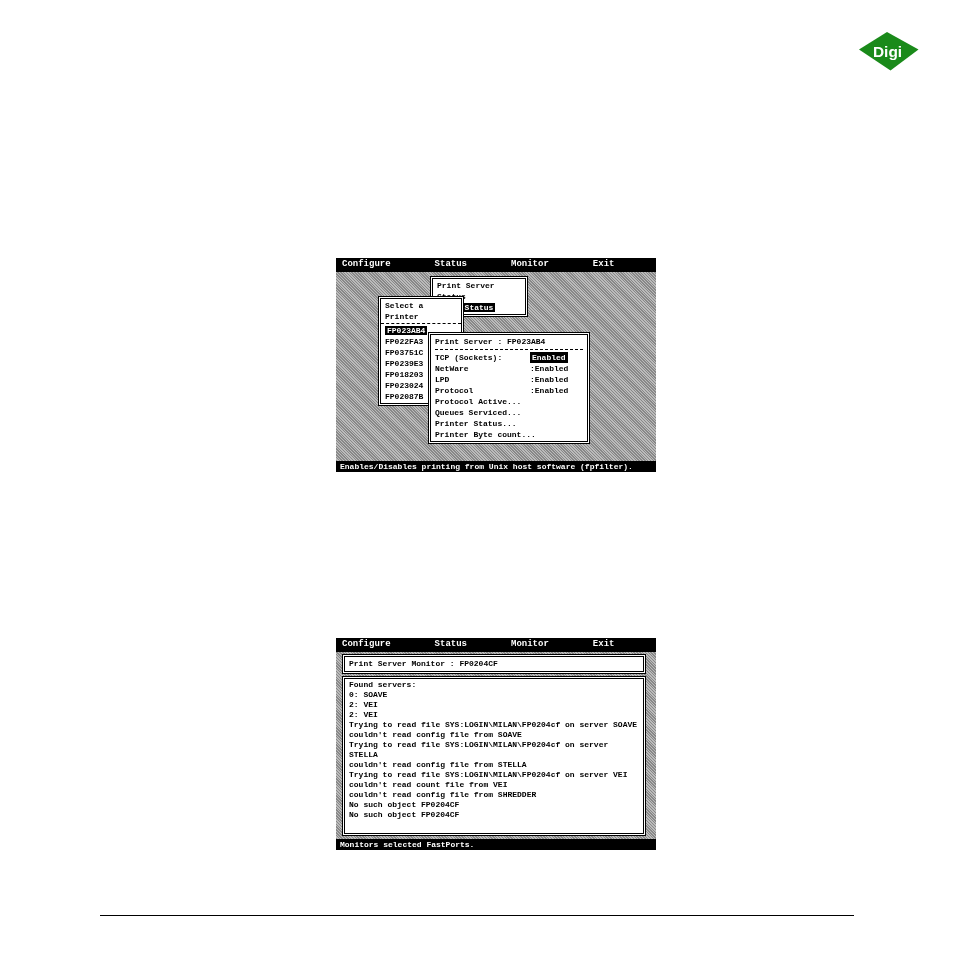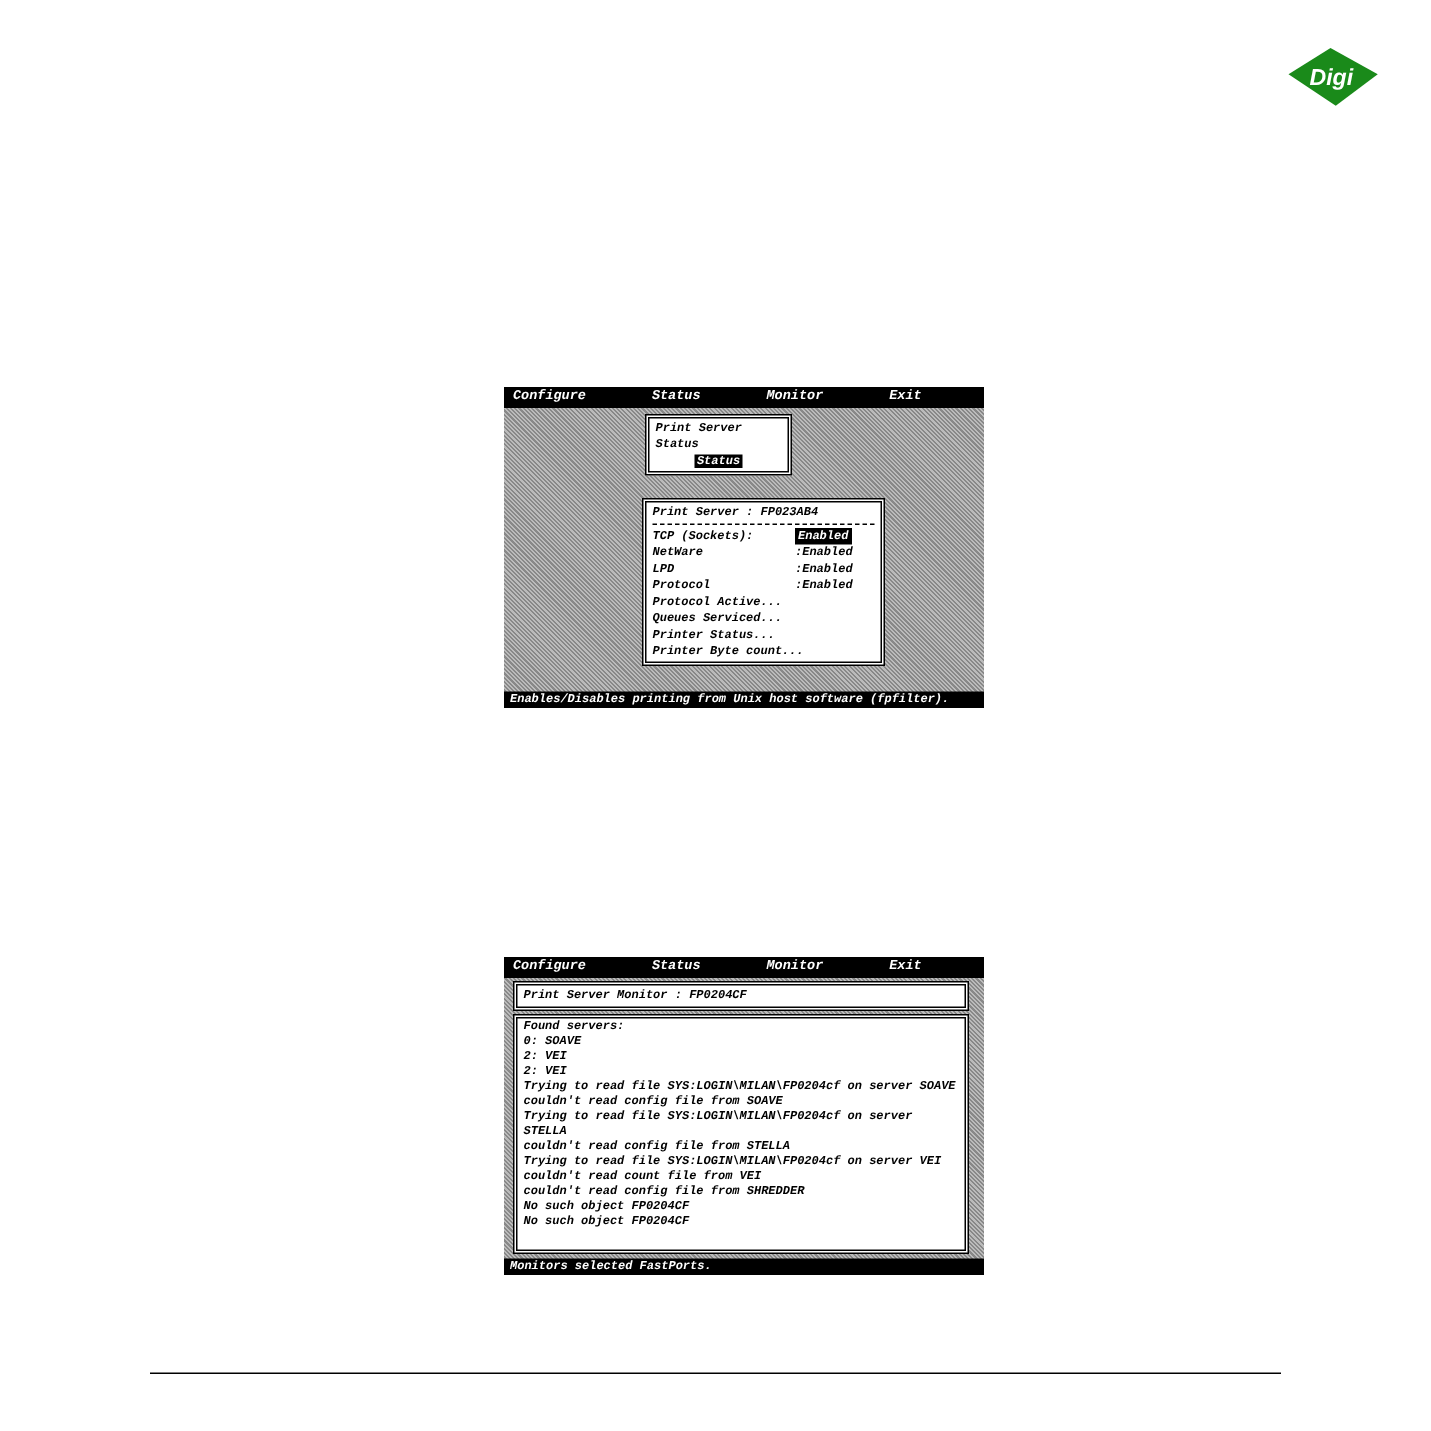--- a/index.html
+++ b/index.html
@@ -1,16 +1,16 @@
 <!DOCTYPE html>
 <html><head>
 <meta charset="utf-8">
 <style>
   html,body{margin:0;padding:0;background:#fff;width:954px;height:954px;font-family:"Courier New",monospace;font-size:10px;font-weight:bold;overflow:hidden;}
-  .page{position:relative;width:954px;height:954px;font-style:italic;}
+  .page{position:relative;width:954px;height:954px;}
   .logo{position:absolute;right:32px;top:30px;}
   .logo svg{width:70px;height:46px;}
   
   .term{position:absolute;background:#555;width:320px;}
   .term .menubar{display:flex;background:#000;color:#fff;font-size:9px;padding:1px 6px 1px 6px;gap:4px;border-bottom:2px solid #000;}
   .term .menubar span{flex:0 0 auto;padding-right:40px;}
   .term .statusbar{background:#000;color:#fff;font-size:8px;padding:1px 4px;}
   .hatch{
     
     background-image:repeating-linear-gradient(45deg,#888 0,#888 1px,#bbb 1px,#bbb 2px);
@@ -47,20 +47,32 @@
     <span>Exit</span>
   </div>
 
   <div class="box" style="left:94px;top:18px;width:92px;">
     <div class="body">
       <div>Print Server Status</div>
       <div style="text-align:center;"><span class="inv">Status</span></div>
     </div>
   </div>
 
+  <div class="box" style="left:42px;top:38px;width:80px;">
+    <div class="title">Select a Printer</div>
+    <div class="body">
+      <div class="list-item"><span class="inv">FP023AB4</span></div>
+      <div class="list-item">FP022FA3</div>
+      <div class="list-item">FP03751C</div>
+      <div class="list-item">FP0239E3</div>
+      <div class="list-item">FP018203</div>
+      <div class="list-item">FP023024</div>
+      <div class="list-item">FP02087B</div>
+    </div>
+  </div>
 
   <div class="box" style="left:92px;top:74px;width:156px;">
     <div class="body">
       <div>Print Server : FP023AB4</div>
       <div class="hr"></div>
       <div class="kv">
             <span class="k">TCP (Sockets):</span>
             <span class="inv">Enabled</span>
           </div>
       <div class="kv">

